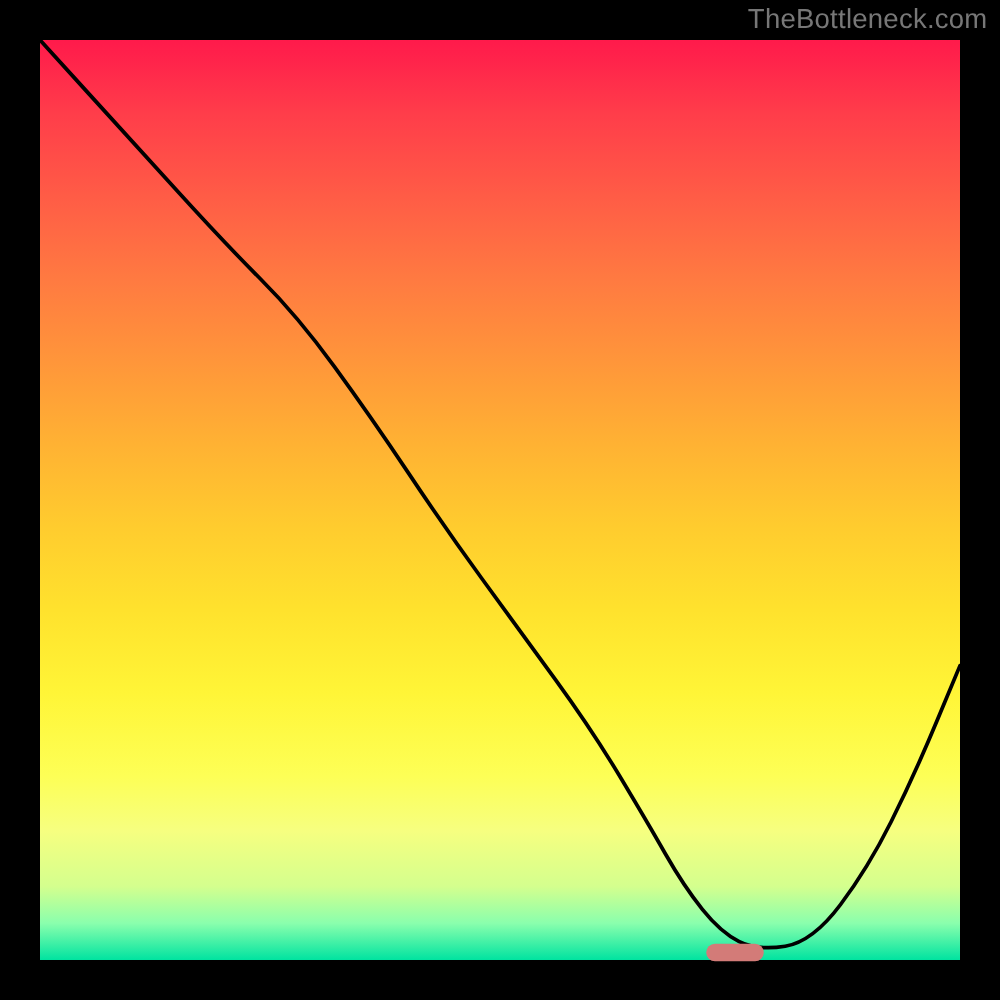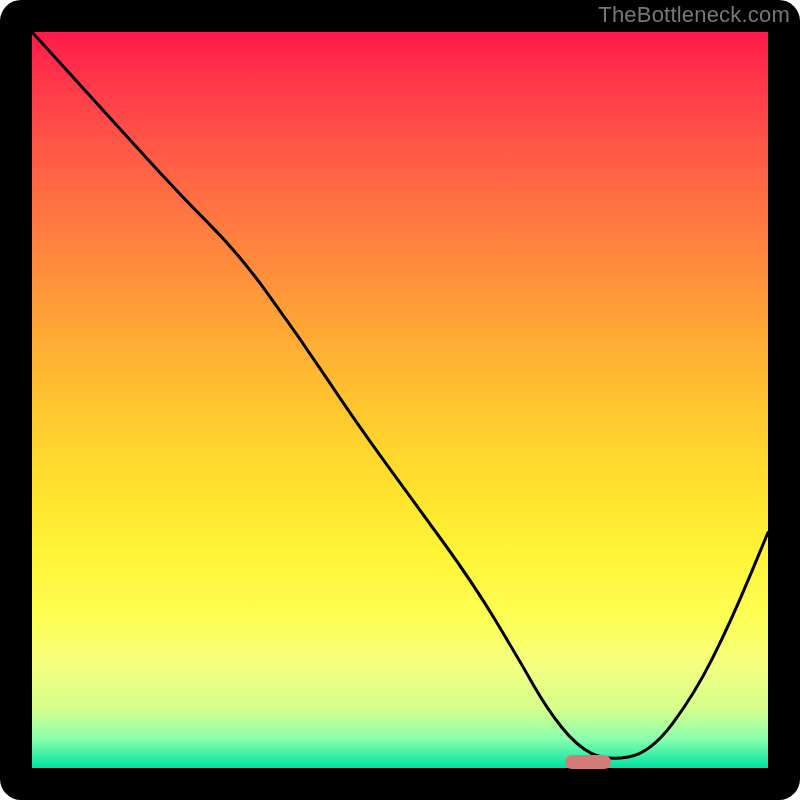--- a/index.html
+++ b/index.html
@@ -9,21 +9,20 @@
     height: 800px;
     background: #ffffff;
     overflow: hidden;
   }
   .frame {
     position: relative;
     width: 800px;
     height: 800px;
     box-sizing: border-box;
     background: #000000;
-    border-radius: 21px;
   }
   .plot-area {
     position: absolute;
     left: 32px;
     top: 32px;
     width: 736px;
     height: 736px;
     background: linear-gradient(
       to bottom,
       #ff1a4b 0%,

